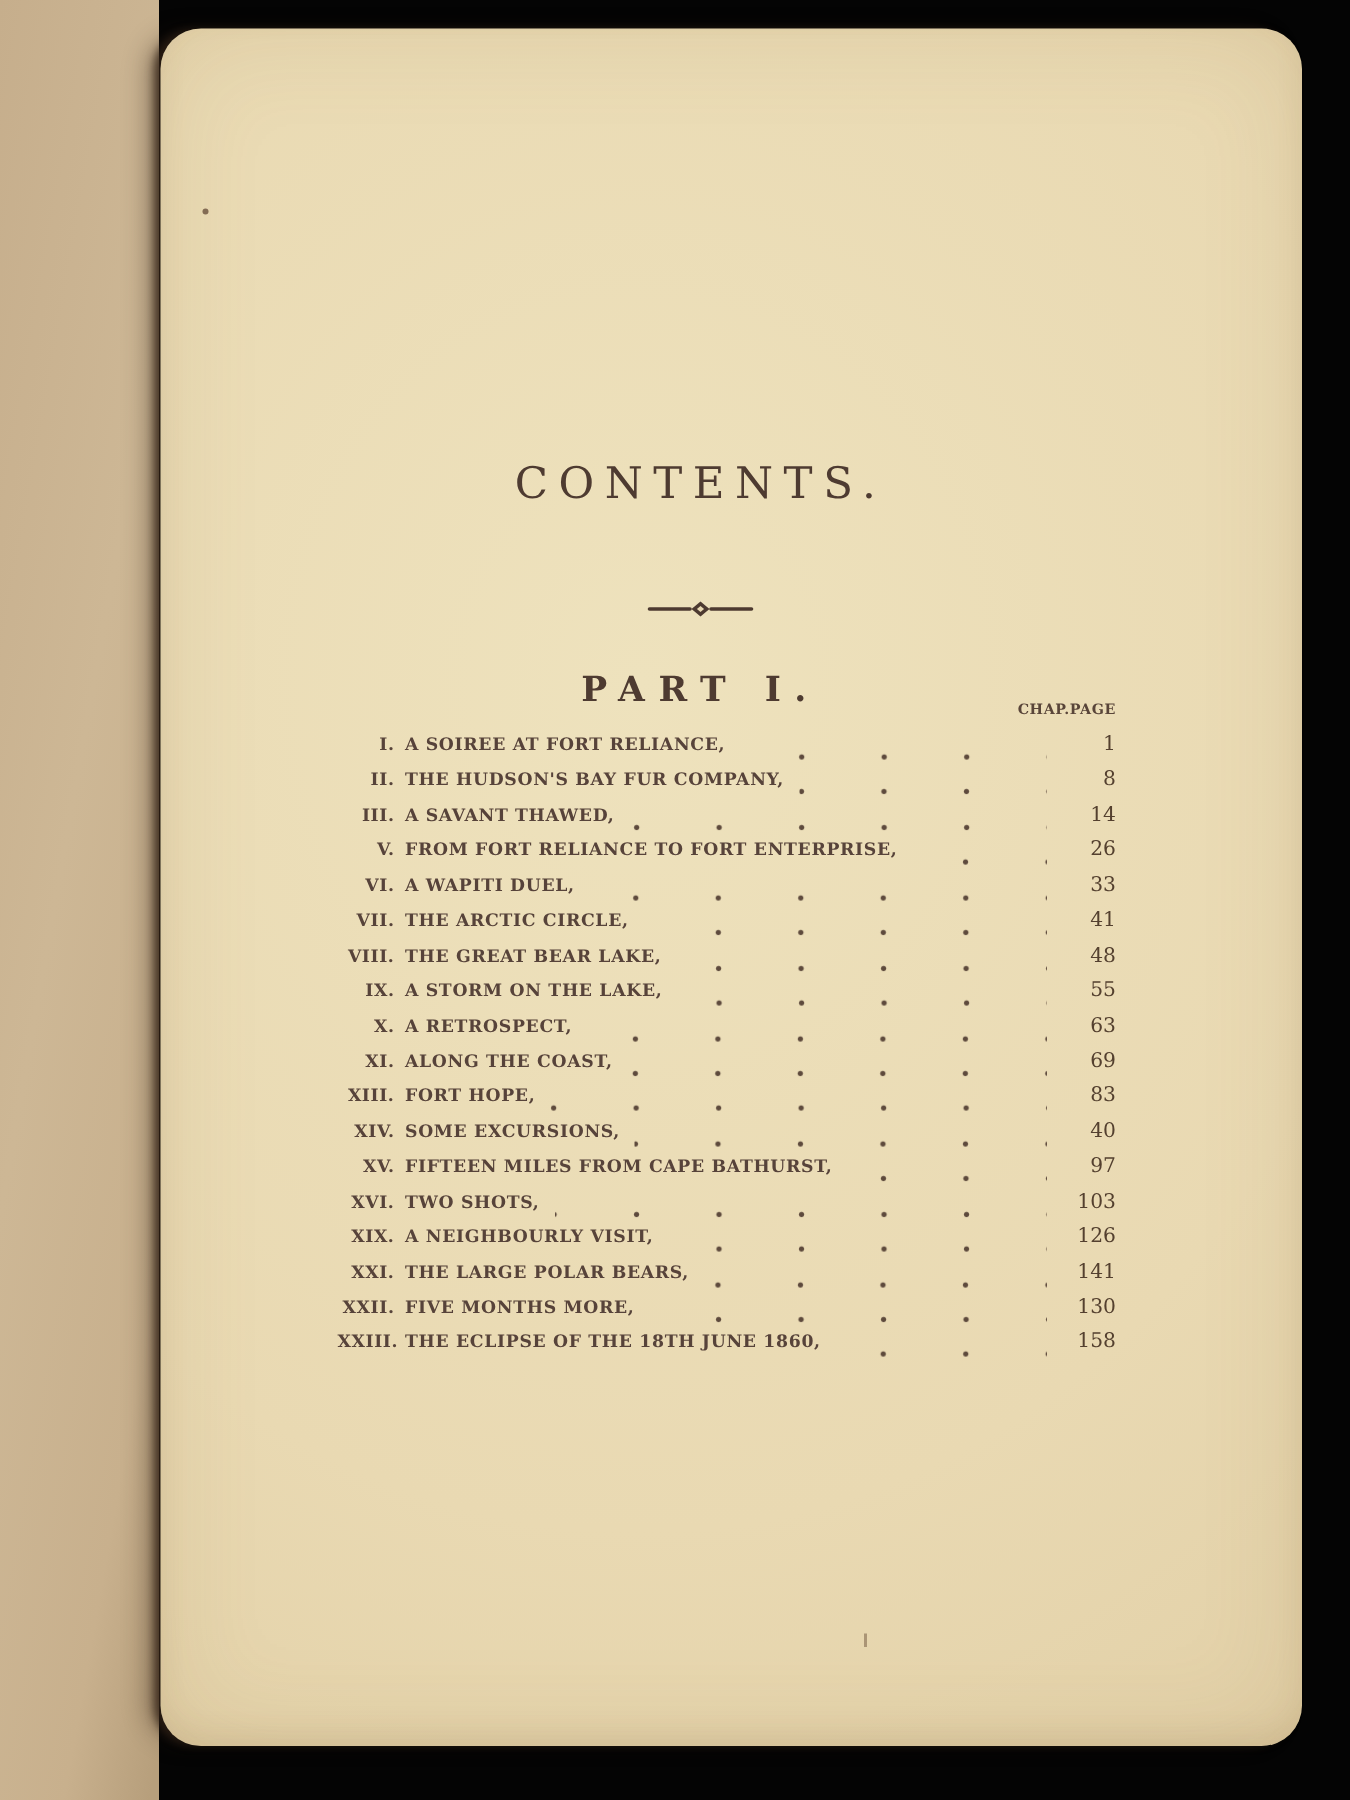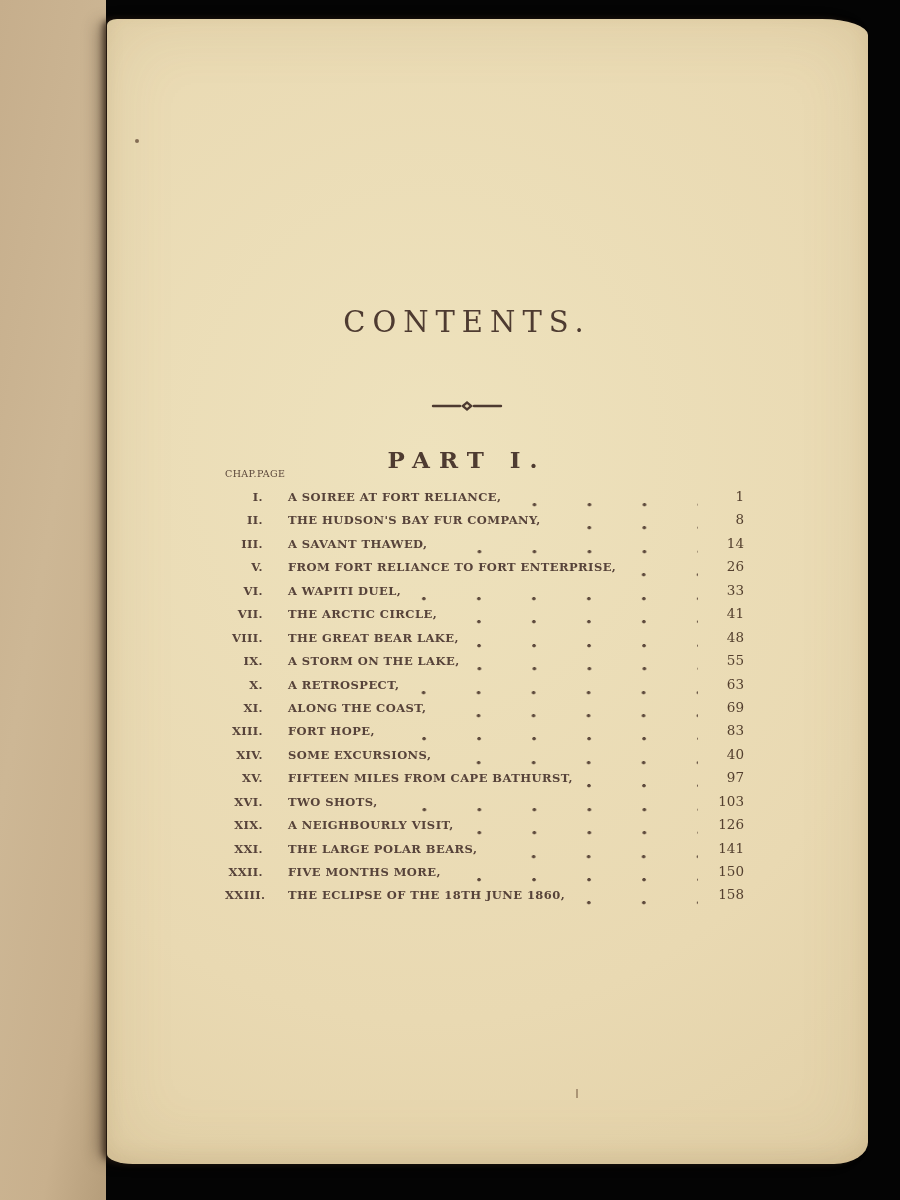--- a/index.html
+++ b/index.html
@@ -30,20 +30,21 @@
     background: radial-gradient(120% 90% at 42% 38%, #eee2bd 0%, #e9d9b2 55%, #e2d0a7 85%, #d8c59a 100%);
     border-top-right-radius: 46px 16px;
     border-bottom-right-radius: 34px 22px;
     border-bottom-left-radius: 26px 10px;
     border-top-left-radius: 10px 6px;
     box-shadow:
       -5px 0 6px -1px rgba(48, 32, 20, 0.78),
       -13px 0 16px -4px rgba(48, 32, 20, 0.38),
       inset 0 0 70px rgba(140, 105, 55, 0.14),
       inset 0 -8px 18px rgba(120, 90, 50, 0.10);
+    border-radius: 27px;
   }
 
   .headings {
     position: absolute;
     left: 95px; top: 0;
     width: 530px;
     text-align: center;
   }
 
   .contents-title {
@@ -75,25 +76,25 @@
   }
 
   .toc {
     position: absolute;
     left: 118px; top: 449px;
     width: 519px;
   }
 
   .toc-head {
     display: flex;
-    justify-content: flex-start;
+    justify-content: flex-end;
     align-items: baseline;
     height: 20px;
     font-size: 9.5px;
-    font-weight: 400;
+    font-weight: 700;
     letter-spacing: 0.4px;
     color: #55413675;
     color: #55413.6;
   }
   .toc-head .col-label { color: #594539; }
 
   .toc-row {
     display: flex;
     align-items: baseline;
     height: 23.45px;
@@ -104,21 +105,21 @@
     width: 38px;
     flex: 0 0 38px;
     text-align: right;
     font-size: 11.5px;
     font-weight: 700;
     letter-spacing: 0.4px;
     color: #57433a;
   }
 
   .chap-title {
-    margin-left: 25px;
+    margin-left: 7px;
     font-size: 11.5px;
     font-weight: 700;
     letter-spacing: 0.45px;
     color: #57433a;
   }
 
   .leader {
     flex: 1 1 auto;
     align-self: stretch;
     margin: 0 4px 0 10px;
@@ -295,21 +296,21 @@
             <span class="chap-num">XXI.</span>
             <span class="chap-title">THE LARGE POLAR BEARS,</span>
             <span class="leader"></span>
             <span class="page-num">141</span>
           </div>
 
           <div class="toc-row">
             <span class="chap-num">XXII.</span>
             <span class="chap-title">FIVE MONTHS MORE,</span>
             <span class="leader"></span>
-            <span class="page-num">150</span>
+            <span class="page-num">130</span>
           </div>
 
           <div class="toc-row">
             <span class="chap-num">XXIII.</span>
             <span class="chap-title">THE ECLIPSE OF THE 18TH JUNE 1860,</span>
             <span class="leader"></span>
             <span class="page-num">158</span>
           </div>
         </div>
 

